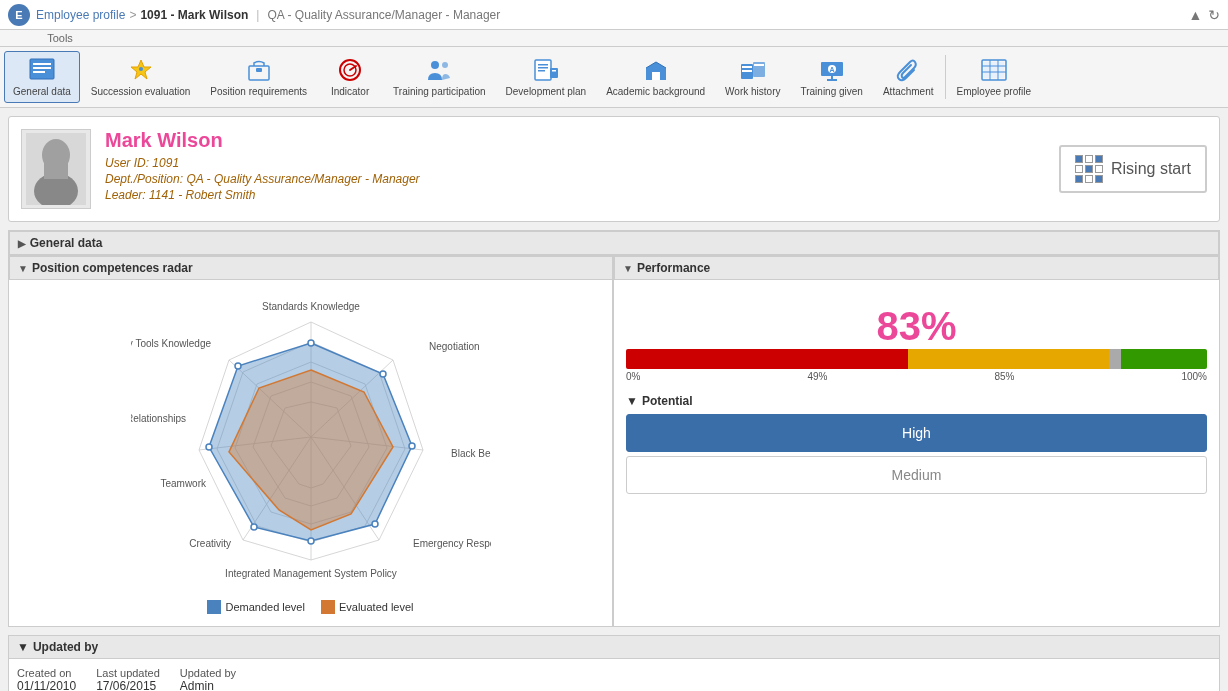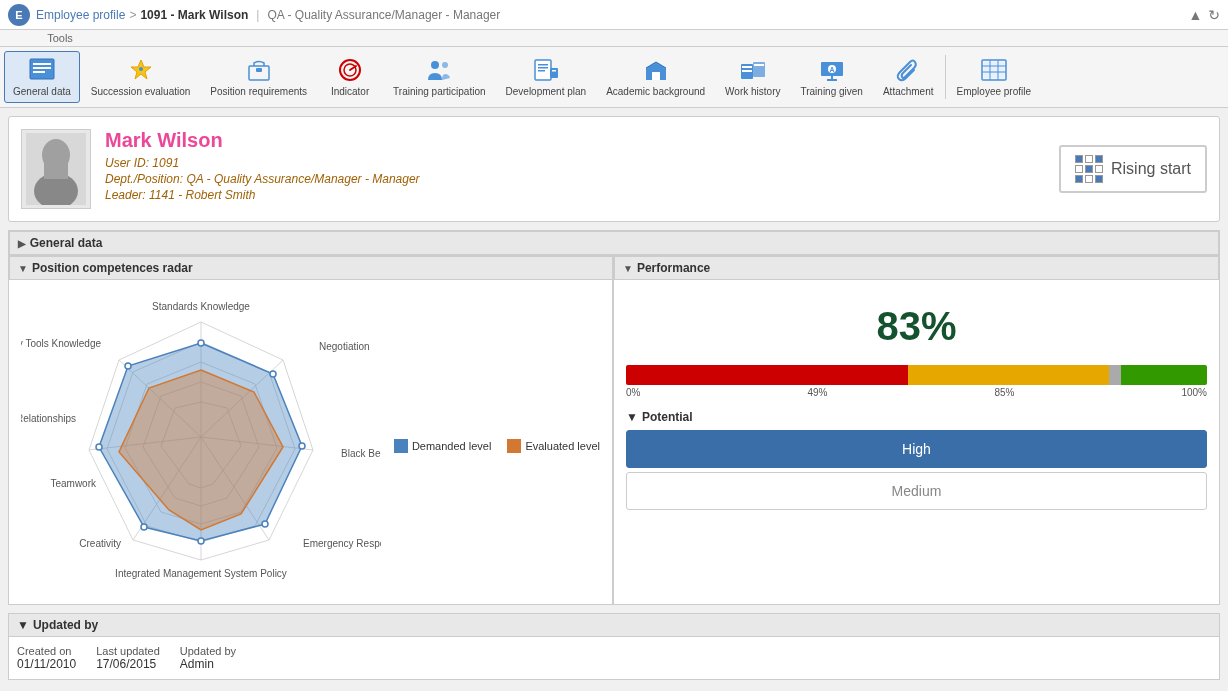--- a/index.html
+++ b/index.html
@@ -145,35 +145,35 @@
     }
     .section-header .toggle-icon { font-size: 10px; color: #555; }
     .col-left {
       border-right: 1px solid #ccc;
       padding: 12px;
     }
     .col-right {
       padding: 12px;
     }
     .radar-container {
-      display: flex; flex-direction: row; align-items: center; justify-content: space-between;
+      display: flex; flex-direction: column; align-items: center; justify-content: space-between;
     }
     .radar-legend {
       display: flex; gap: 16px; margin-top: 8px; font-size: 11px;
     }
     .legend-item { display: flex; align-items: center; gap: 4px; }
     .legend-box { width: 14px; height: 14px; }
 
     
     .perf-percent {
       text-align: center;
       font-size: 40px;
       font-weight: bold;
-      color: #14532d;
-      margin: 12px 0 16px 0;
+      color: #ec4899;
+      margin: 12px 0 0 0;
     }
     .perf-bar-container {
       position: relative;
       height: 20px;
       display: flex;
       border-radius: 2px;
       overflow: hidden;
     }
     .perf-bar-red { background: #cc0000; }
     .perf-bar-yellow { background: #e6a800; }

